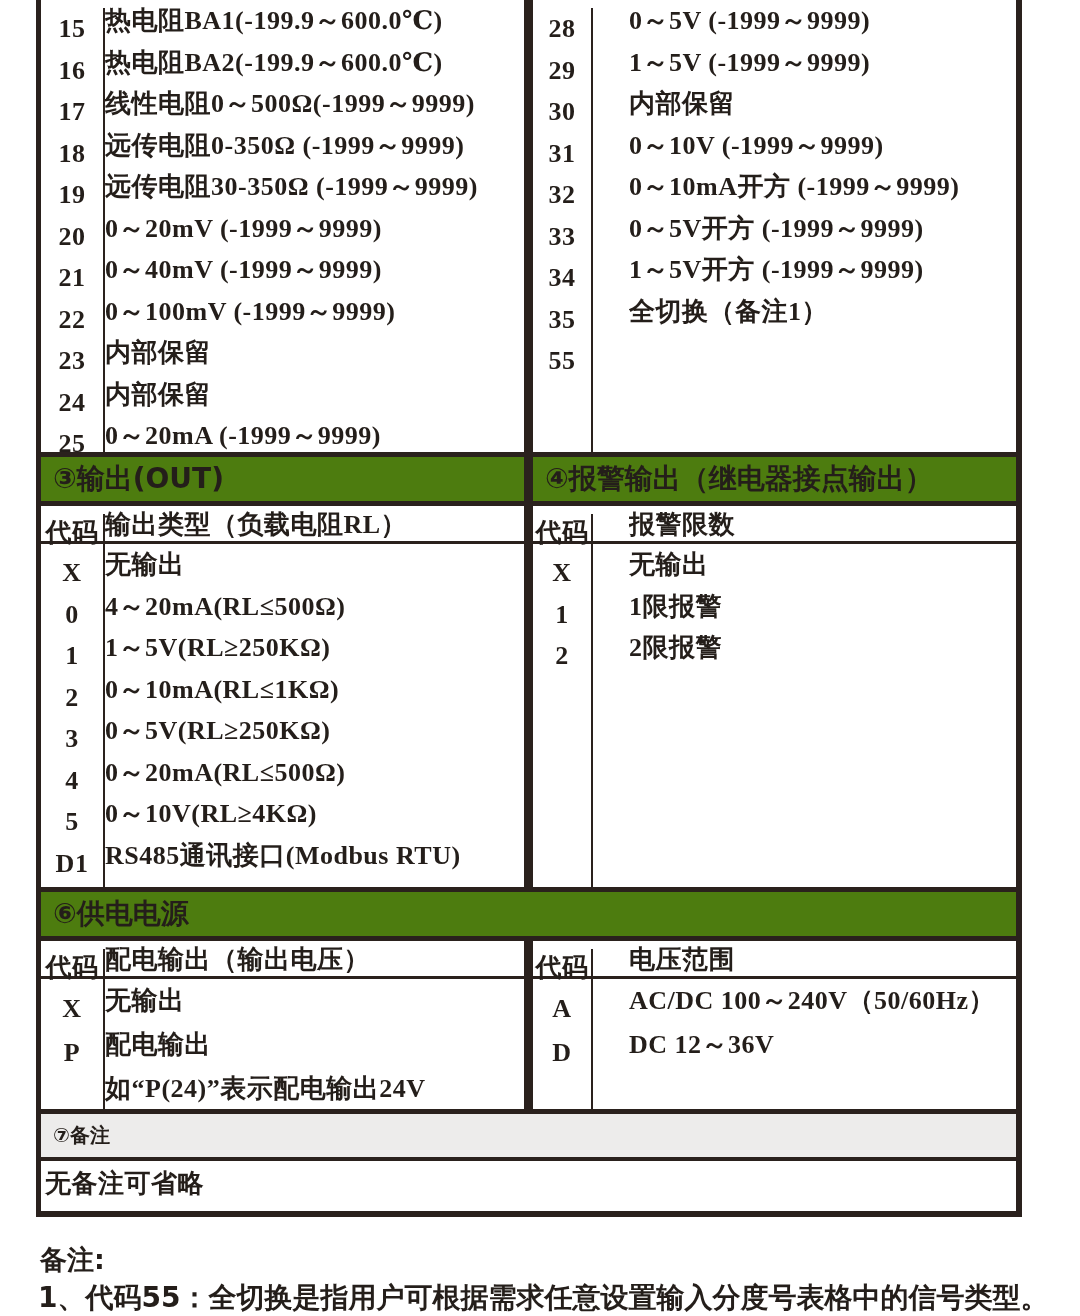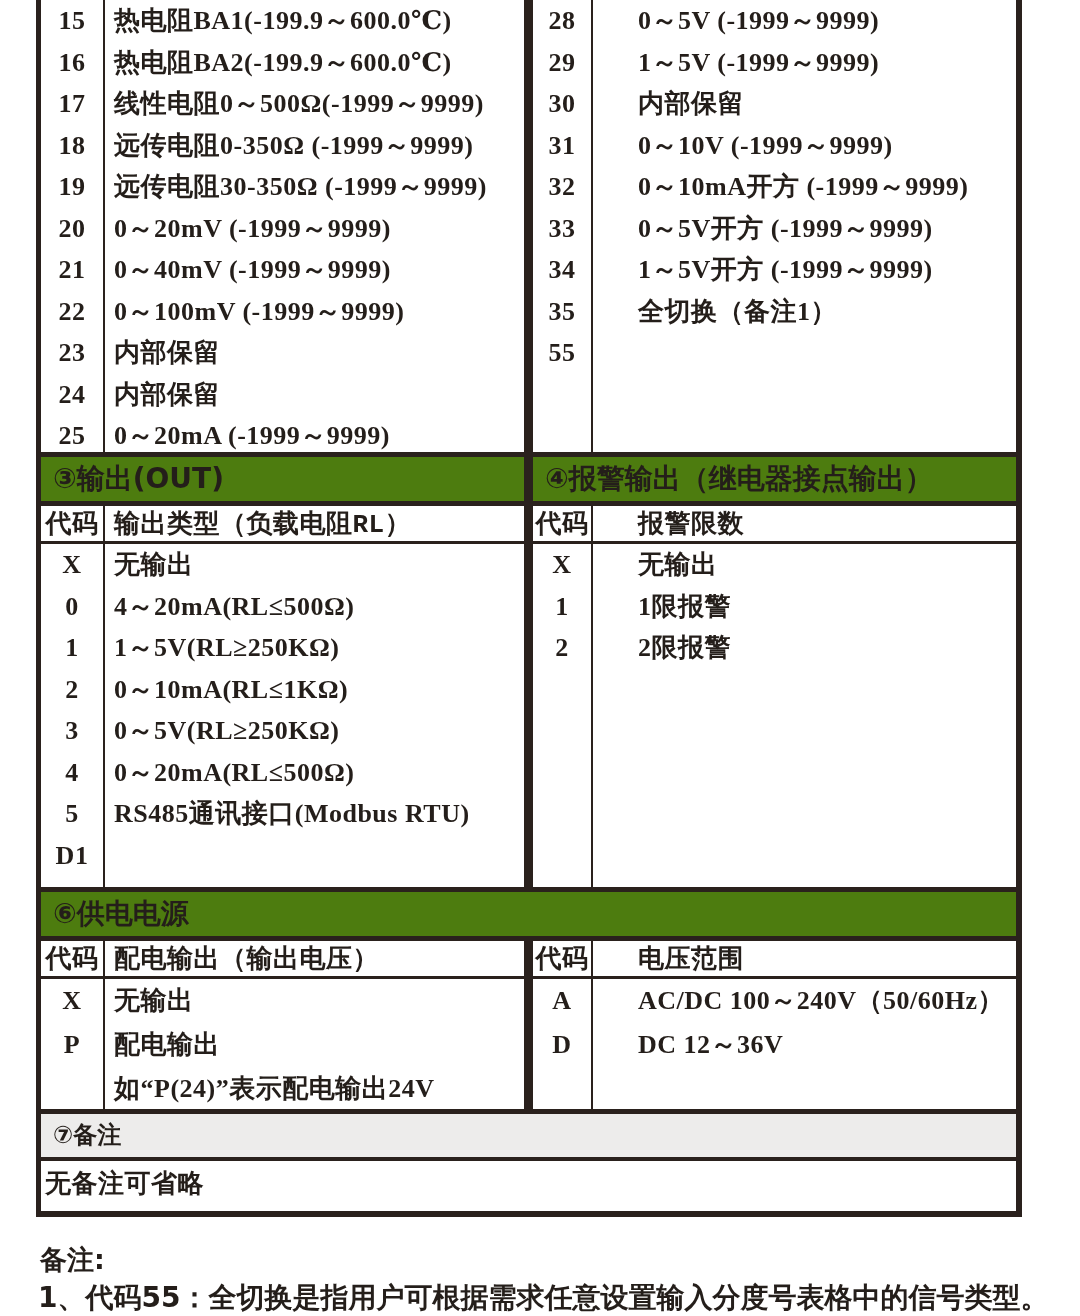--- a/index.html
+++ b/index.html
@@ -11,56 +11,56 @@
     border-left:5px solid #2a211d;
     border-right:6px solid #2a211d;
     border-bottom:6px solid #2a211d;
     background:#ffffff;
   }
   .sec{ border-bottom:5px solid #2a211d; }
   .dual{ display:flex; }
   .hleft{ width:492px; border-right:9px solid #2a211d; display:flex; }
   .hright{ flex:1; display:flex;gap:36px; }
 
-  .codecol{ border-right:2px solid #2a211d; text-align:center; }
+  .codecol{ border-right:2px solid #2a211d; text-align:center;margin-top:8px; }
   .codecol-l{ width:64px; }
   .codecol-r{ width:60px; }
   .desccol{ flex:1; }
 
   .cell{ font-size:26px; font-weight:bold; letter-spacing:.5px; white-space:nowrap; overflow:hidden; }
-  .desc{ padding-left:9px; }
+  .desc{ padding-left:0; }
 
   .sec-input{ height:457px; }
   .sec-input .cell{ height:41.55px; line-height:41.55px; }
 
   .bandrow .band{
     height:44px; line-height:44px;
     background:#4d7c0f;
     font-family:"DejaVu Sans","Liberation Sans",sans-serif;
     font-weight:bold; font-size:28px;
     padding-left:12px; white-space:nowrap; overflow:hidden;
   }
   .bandrow .hleft, .bandrow .hright{ display:block; }
   .bandrow .hleft .band, .bandrow .hright .band{ width:100%; }
 
   .colhead{ height:38px; }
-  .colhead .cell{ height:49px; line-height:38px;font-family:Liberation Mono, monospace; }
+  .colhead .cell{ height:49px; line-height:38px; }
   .sec-colhead{ border-bottom:3px solid #2a211d; }
 
   .sec-body34{ height:348px; }
   .sec-body34 .cell{ height:41.5px; line-height:41.5px; }
 
   .sec-body56{ height:135px; }
   .sec-body56 .cell{ height:44px; line-height:44px; }
 
   .sec-band7{ border-bottom:4px solid #2a211d; }
   .sec-band7 .band{
     height:43px; line-height:43px; background:#edeceb;
     font-family:"DejaVu Sans","Liberation Sans",sans-serif;
-    font-weight:bold; font-size:24px; padding-left:12px;
+    font-weight:bold; font-size:20px; padding-left:12px;
   }
   .remark-row{ height:50px; line-height:46px; font-size:26px; font-weight:bold; padding-left:4px; letter-spacing:.5px; }
 
   .notes-title{
     position:absolute; left:40px; top:1242px;
     font-family:"DejaVu Sans","Liberation Sans",sans-serif;
     font-weight:bold; font-size:27px;
   }
   .note-line{
     position:absolute; left:38px; top:1279px;
@@ -159,20 +159,21 @@
         <div class="cell">5</div>
         <div class="cell">D1</div>
       </div>
       <div class="desccol">
         <div class="cell desc">无输出</div>
         <div class="cell desc">4～20mA(RL≤500Ω)</div>
         <div class="cell desc">1～5V(RL≥250KΩ)</div>
         <div class="cell desc">0～10mA(RL≤1KΩ)</div>
         <div class="cell desc">0～5V(RL≥250KΩ)</div>
         <div class="cell desc">0～20mA(RL≤500Ω)</div>
+        <div class="cell desc">0～10V(RL≥4KΩ)</div>
         <div class="cell desc">RS485通讯接口(Modbus RTU)</div>
       </div>
     </div>
     <div class="hright">
       <div class="codecol codecol-r">
         <div class="cell">X</div>
         <div class="cell">1</div>
         <div class="cell">2</div>
       </div>
       <div class="desccol">

